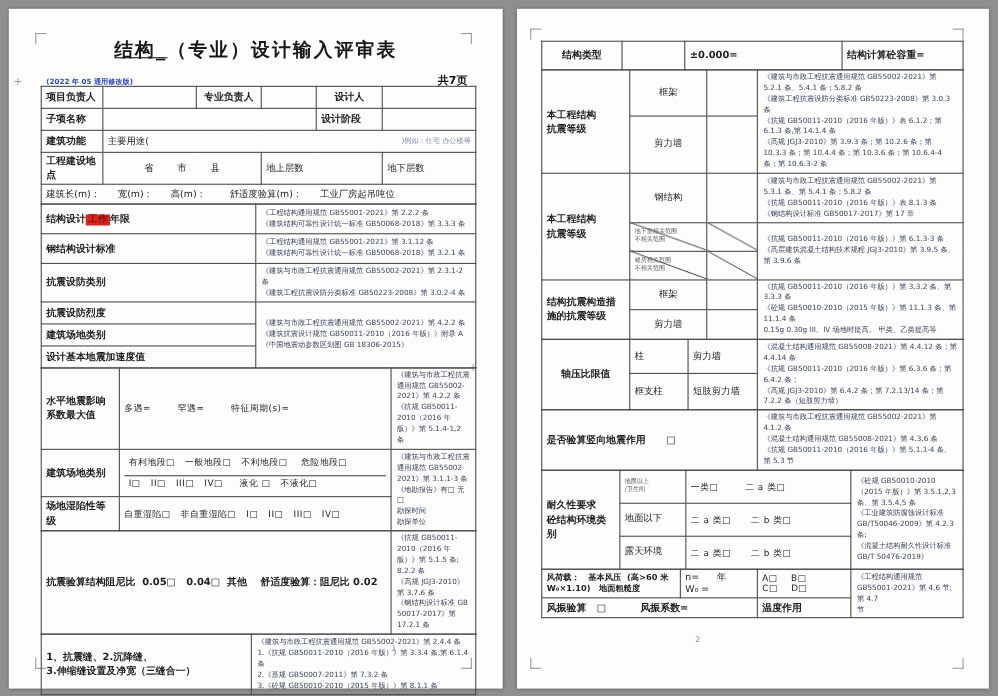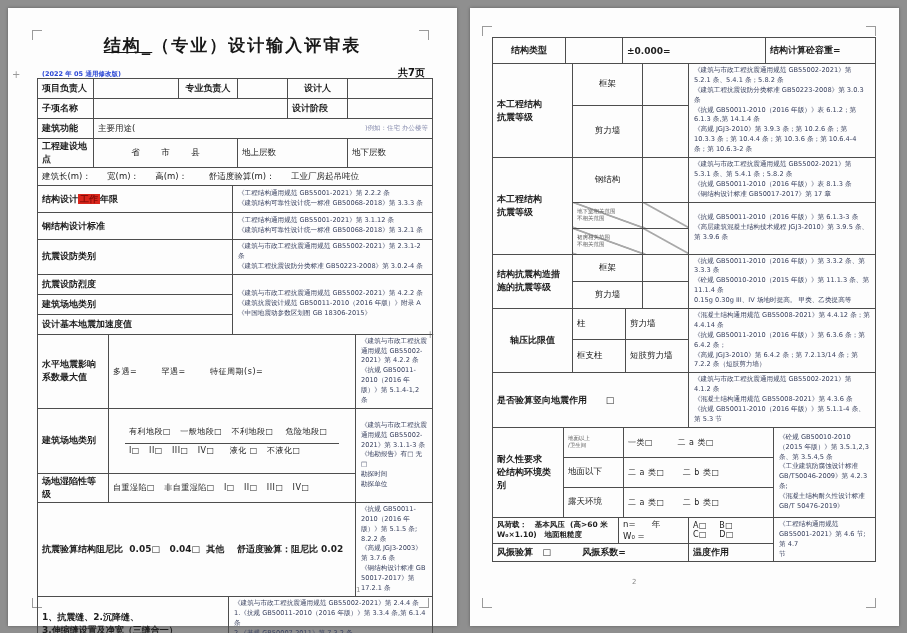--- a/index.html
+++ b/index.html
@@ -163,21 +163,21 @@
           </colgroup>
         <tbody>
             <tr style="height:38px">
           <td class="lab">水平地震影响系数最大值</td>
           <td class="pre opts">多遇=        罕遇=        特征周期(s)=</td>
           <td class="ref">《建筑与市政工程抗震通用规范 GB55002-2021》第 4.2.2 条
 《抗规 GB50011-2010（2016 年版）》第 5.1.4-1,2 条</td>
         </tr>
         <tr style="height:36px">
           <td class="lab">建筑场地类别</td>
-          <td style="padding:16px">
+          <td style="padding:4px">
             <div class="opts pre" style="border-bottom:1px solid #4d4d4d;padding:1px 4px;height:16px">有利地段□   一般地段□   不利地段□    危险地段□</div>
             <div class="opts pre" style="padding:1px 4px">I□   II□   III□   IV□     液化 □   不液化□</div>
           </td>
           <td class="ref" rowspan="2">《建筑与市政工程抗震通用规范 GB55002-2021》第 3.1.1-3 条
 《地勘报告》有□  无□
 勘探时间
 勘探单位</td>
         </tr>
         <tr style="height:22px">
           <td class="lab">场地湿陷性等级</td>
@@ -188,21 +188,21 @@
 
       <table>
         <colgroup>
             <col style="width:318px">
             <col style="width:77px">
           </colgroup>
         <tbody>
             <tr style="height:46px">
           <td class="lab pre">抗震验算结构阻尼比  0.05□   0.04□  其他    舒适度验算：阻尼比 0.02</td>
           <td class="ref">《抗规 GB50011-2010（2016 年版）》第 5.1.5 条; 8.2.2 条
-《高规 JGJ3-2003》第 3.7.6 条
+《高规 JGJ3-2010》第 3.7.6 条
 《钢结构设计标准 GB 50017-2017》第 17.2.1 条</td>
         </tr>
       </tbody>
         </table>
 
       <table>
         <colgroup>
             <col style="width:191px">
             <col style="width:204px">
           </colgroup>

